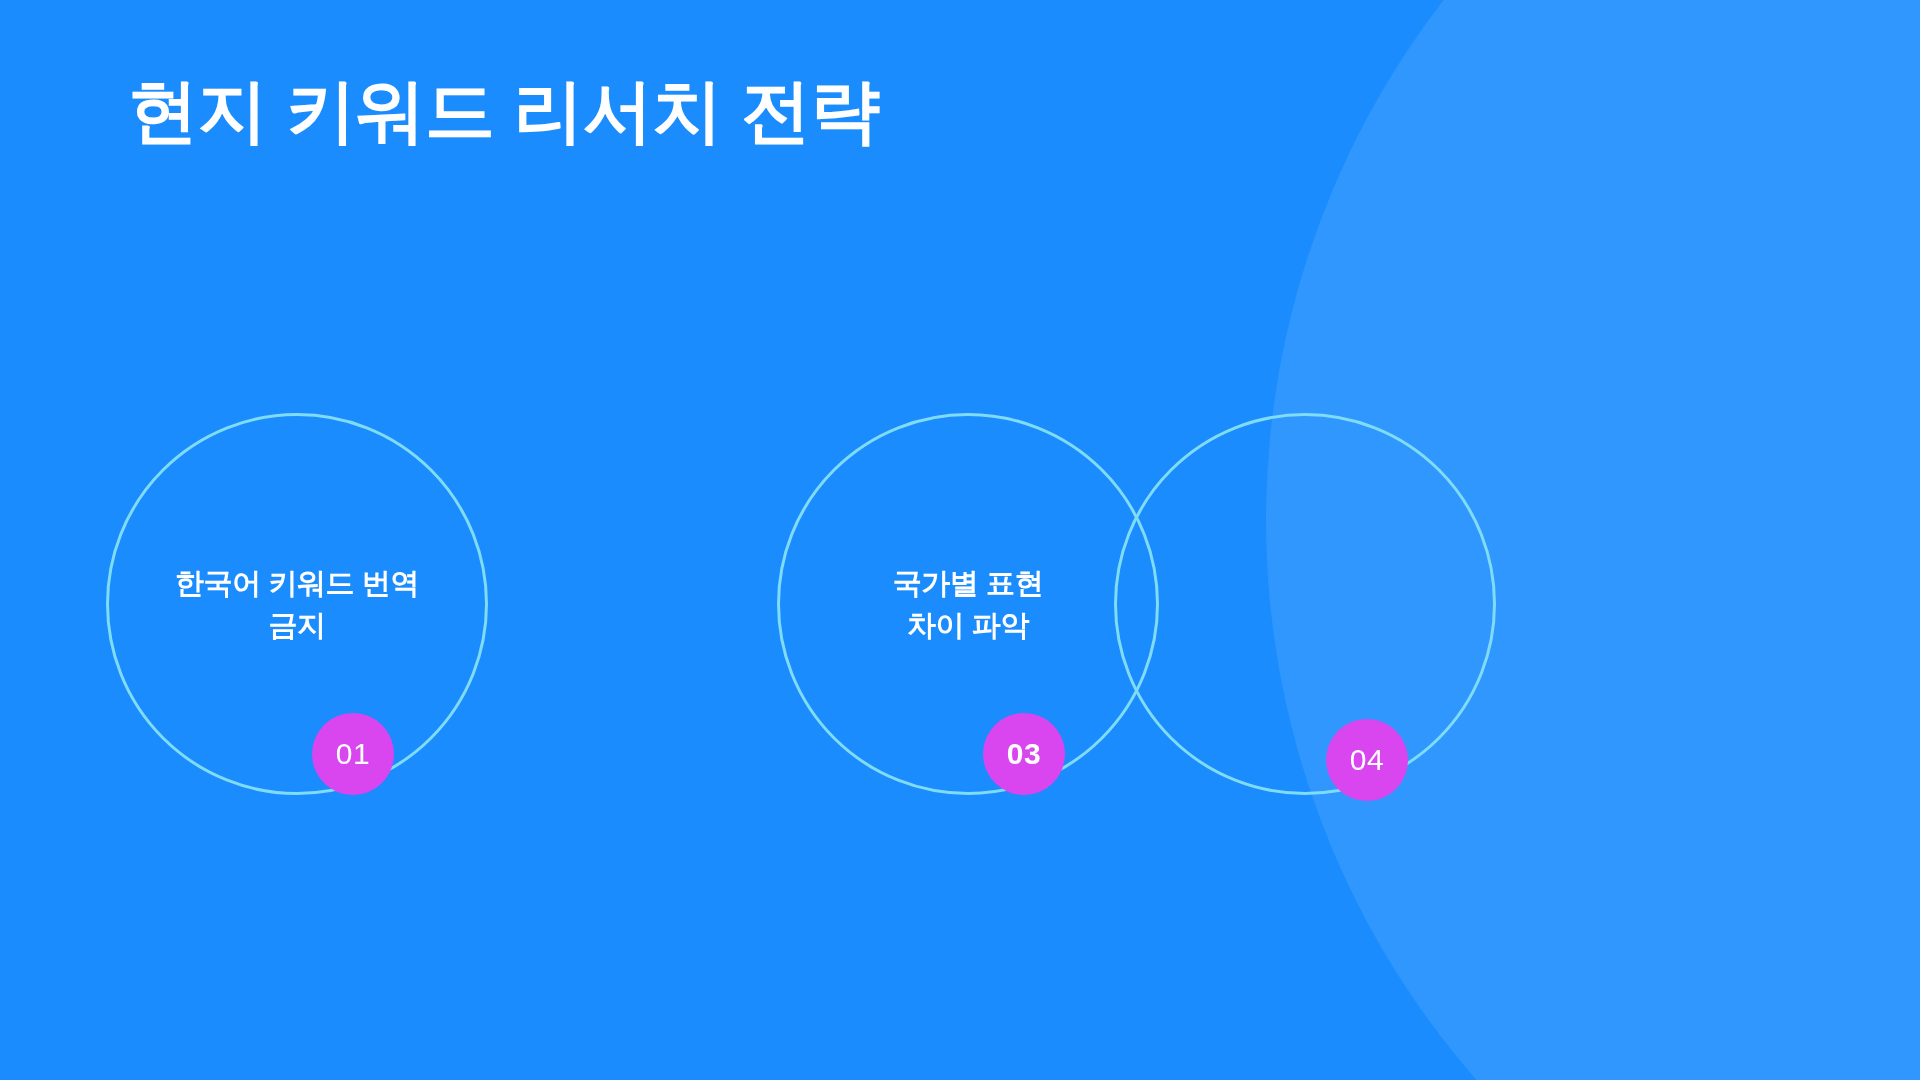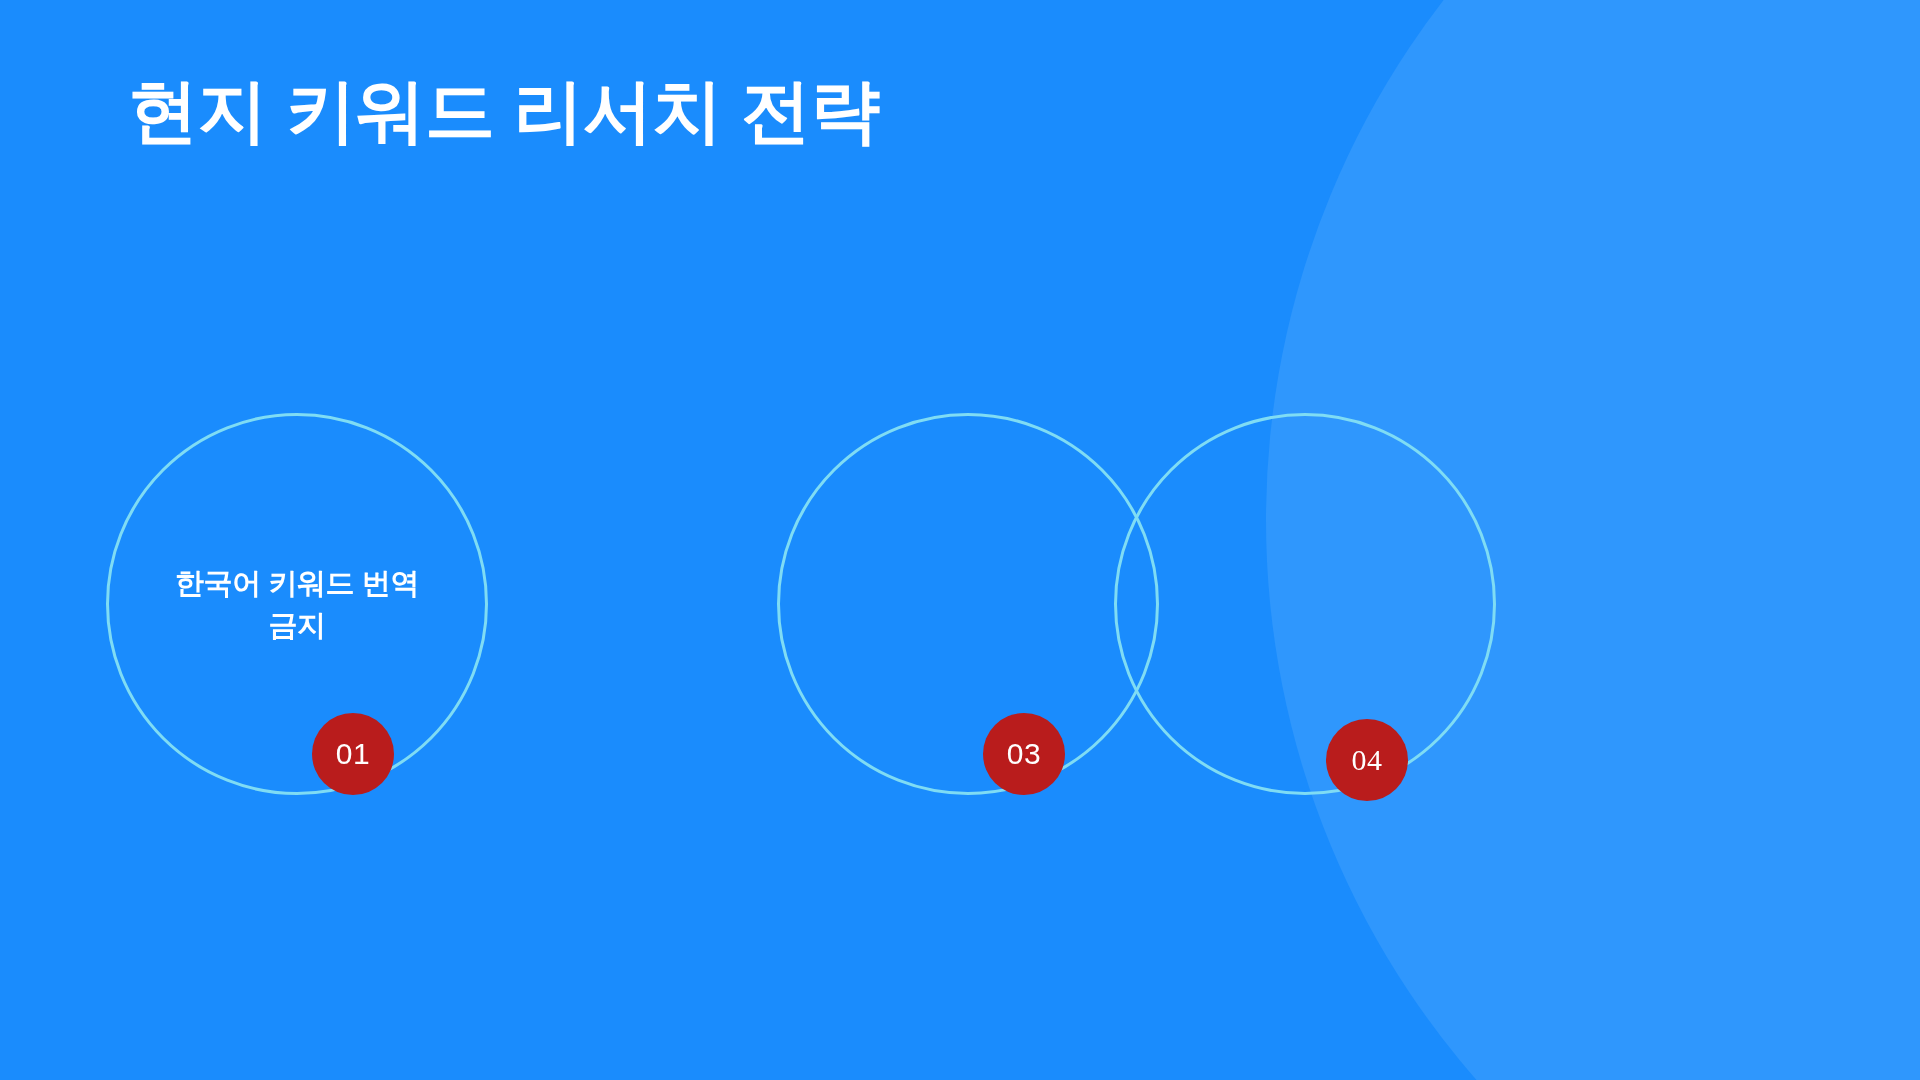--- a/index.html
+++ b/index.html
@@ -76,42 +76,42 @@
     font-weight: bold;
     line-height: 1.45;
     white-space: pre-line;
     letter-spacing: -0.4px;
   }
   .step .badge {
     position: absolute;
     width: 82px;
     height: 82px;
     border-radius: 50%;
-    background: #b91c1c;
+    background: #d946ef;
     display: flex;
     align-items: center;
     justify-content: center;
     color: #ffffff;
     font-size: 30px;
     font-weight: 400;
     letter-spacing: 0.5px;
     right: -48px;
     bottom: 4px;
   }
 
   
   #step-1 { left: 96px; }
   #step-2 { left: 433px; }
   #step-3 { left: 767px; }
   #step-4 { left: 1104px; }
 
   #step-1 .badge { left: 206px; top: 300px; }
   #step-2 .badge { left: 206px; top: 300px; }
-  #step-3 .badge { left: 206px; top: 300px; }
-  #step-4 .badge { left: 212px; top: 306px; font-family: Liberation Serif, serif; }
+  #step-3 .badge { left: 206px; top: 300px; font-weight: bold; }
+  #step-4 .badge { left: 212px; top: 306px; }
 </style>
 </head>
 <body>
 
 <div id="slide">
 
   <div class="bg-arc" id="bgArc1"></div>
 
   <div class="title">현지 키워드 리서치 전략</div>
 
@@ -120,20 +120,22 @@
     <div class="step" id="step-1">
       <div class="ring"></div>
       <div class="label">한국어 키워드 번역
 금지</div>
       <div class="badge">01</div>
     </div>
 
 
     <div class="step" id="step-3">
       <div class="ring"></div>
+      <div class="label">국가별 표현
+차이 파악</div>
       <div class="badge">03</div>
     </div>
 
     <div class="step" id="step-4">
       <div class="ring"></div>
       <div class="badge">04</div>
     </div>
 
   </div>
 </div>

